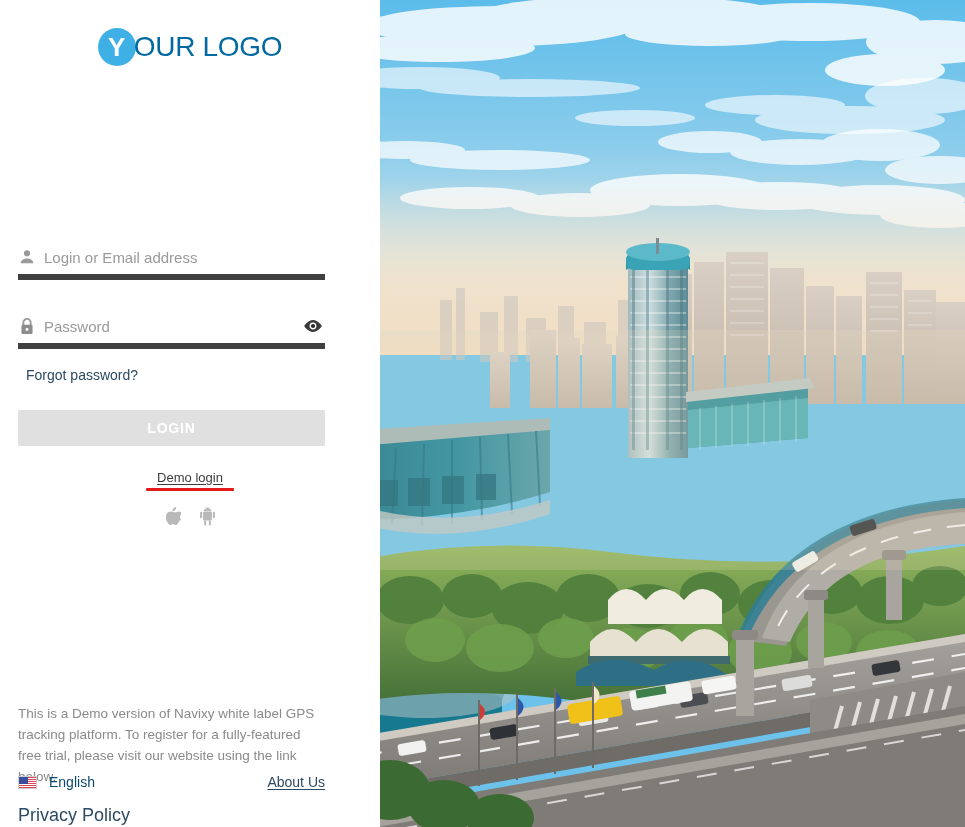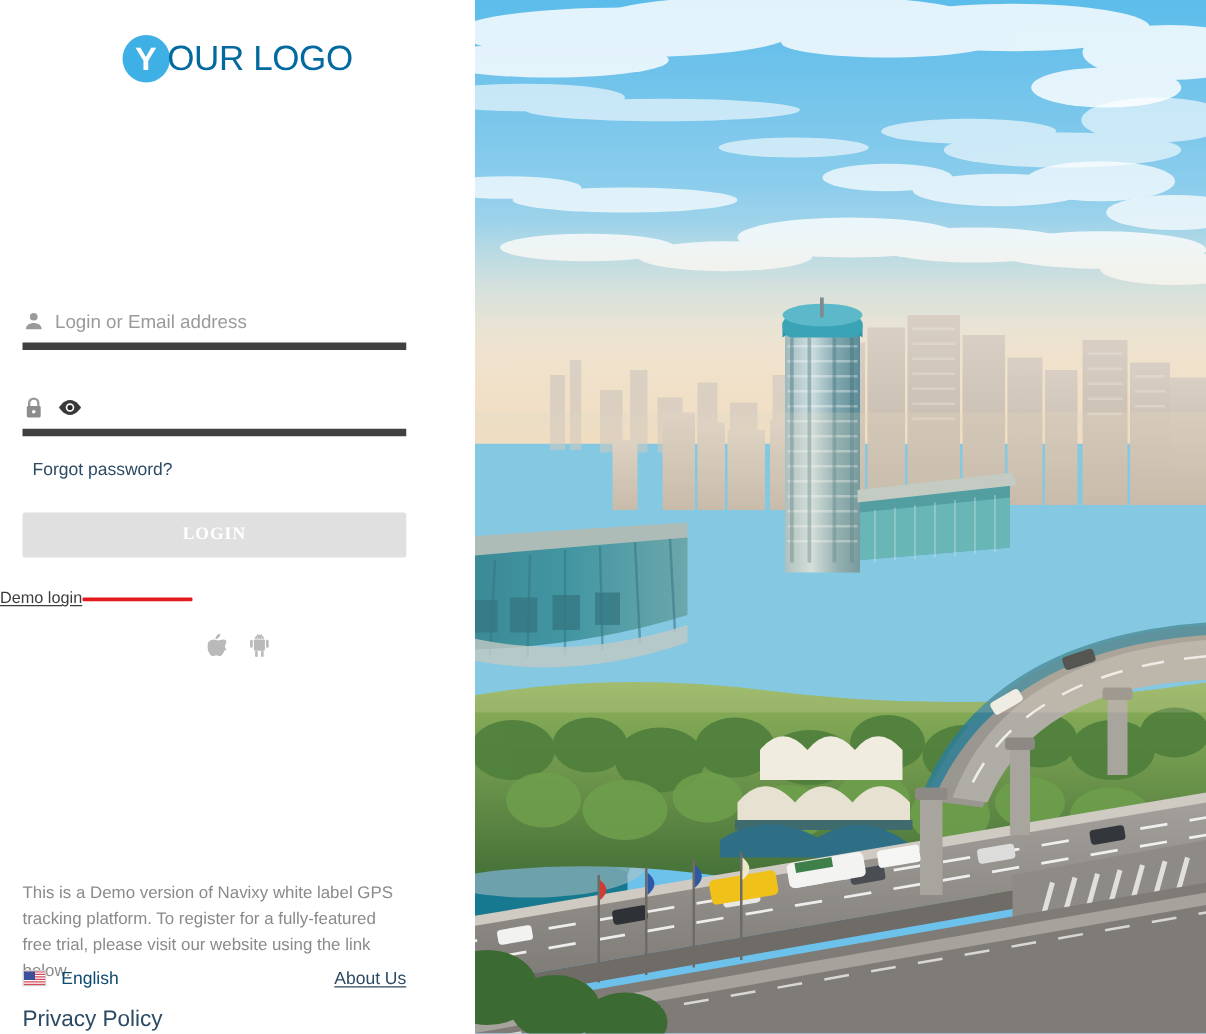--- a/index.html
+++ b/index.html
@@ -124,34 +124,35 @@
   #login-button {
     position: absolute;
     left: 18px;
     top: 410px;
     width: 307px;
     height: 36px;
     background: #e0e0e0;
     border: none;
     border-radius: 2px;
     color: #ffffff;
-    font-family: Liberation Serif, serif;
+    font-family: Liberation Sans, sans-serif;
     font-size: 14px;
     font-weight: bold;
     letter-spacing: 0.8px;
     cursor: default;
   }
 
   
   #demo-login-wrap {
     position: absolute;
     left: 0;
     top: 470px;
     width: 380px;
     display: flex;
+    flex-direction: column;
     align-items: center;
   }
   #demo-login {
     font-size: 13px;
     color: #3c3c3c;
     text-decoration: underline;
     text-underline-offset: 2px;
     cursor: pointer;
   }
   #demo-login-bar {
@@ -269,20 +270,21 @@
     </div>
 
     <div class="field" id="field-password">
       <span class="field-icon">
         <svg width="18" height="19" viewBox="0 0 24 26" aria-hidden="true">
           <path d="M7 11V7.6a5 5 0 0 1 10 0V11" fill="none" stroke="#9a9a9a" stroke-width="2.6"></path>
           <rect x="4.4" y="10.6" width="15.2" height="12.6" rx="1.6" fill="#8c8c8c"></rect>
           <circle cx="12" cy="17" r="2" fill="#ffffff"></circle>
         </svg>
       </span>
+      <input class="field-input" id="password-input" type="password" placeholder="Password" style="">
       <span id="eye-toggle">
         <svg width="20" height="14" viewBox="0 0 24 16" aria-hidden="true">
           <path d="M12 0.8C5.8 0.8 1.4 8 1.4 8S5.8 15.2 12 15.2 22.6 8 22.6 8 18.2 0.8 12 0.8z" fill="#3a3a3a"></path>
           <circle cx="12" cy="8" r="4.1" fill="#ffffff"></circle>
           <circle cx="12" cy="8" r="2.5" fill="#2b2b2b"></circle>
         </svg>
       </span>
     </div>
 
     <a id="forgot-password">Forgot password?</a>

